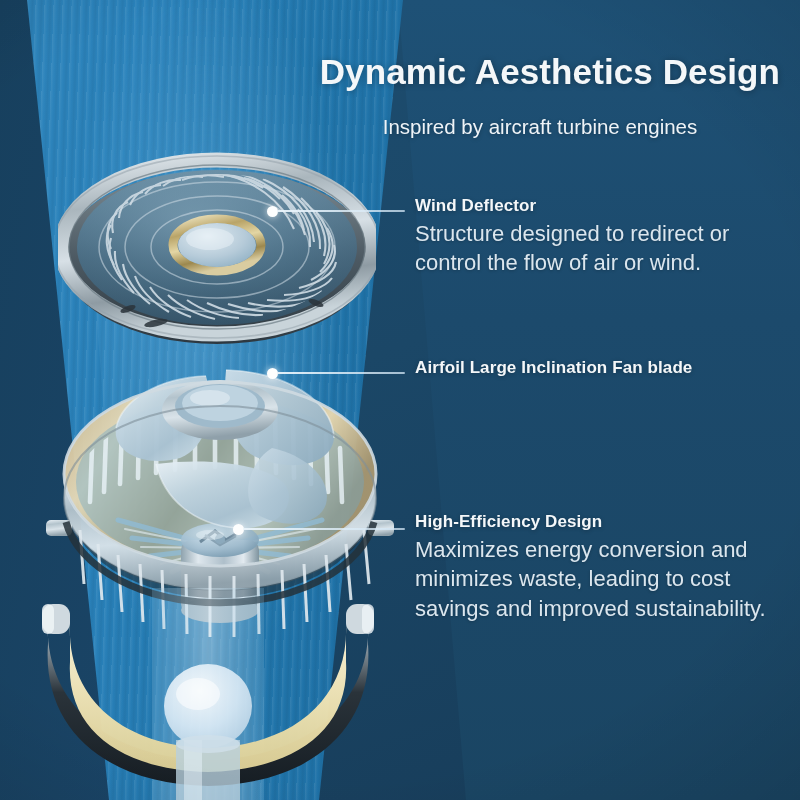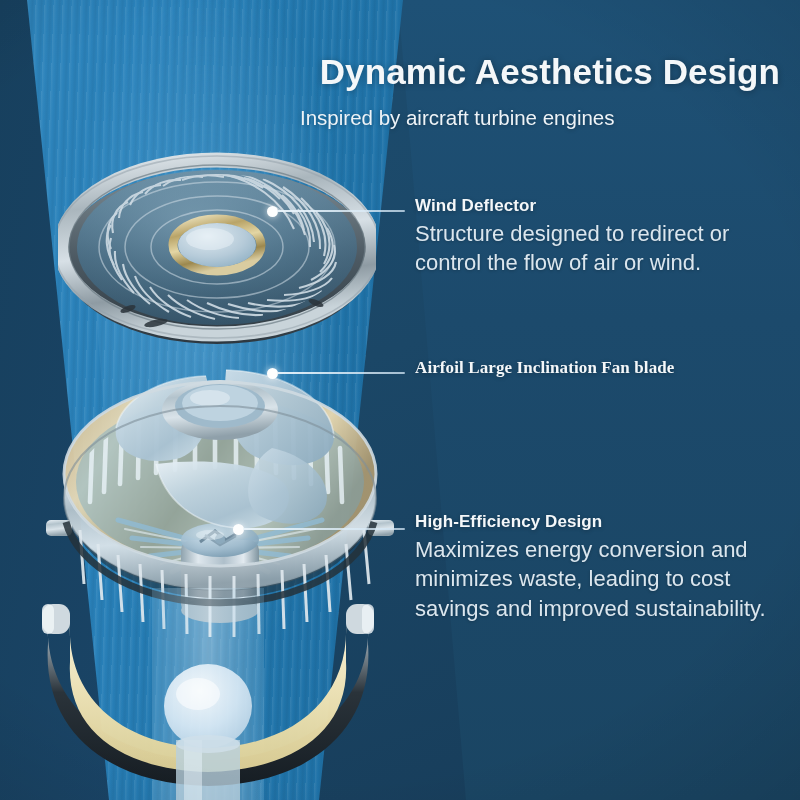--- a/index.html
+++ b/index.html
@@ -29,21 +29,21 @@
   .bg-right{position:absolute;right:0;top:0;width:430px;height:800px;
     background:linear-gradient(180deg,#1e5176 0%,#1c4a6c 40%,#1a4563 100%);
     clip-path:polygon(28px 0,430px 0,430px 800px,96px 800px);}
   .vign{position:absolute;inset:0;pointer-events:none;
     background:radial-gradient(ellipse 115% 95% at 42% 48%,rgba(0,0,0,0) 52%,rgba(0,0,0,.24) 100%);}
 
   
   .title{position:absolute;left:258px;top:52px;width:522px;text-align:right;
     font-size:35px;font-weight:bold;color:#f4f7f9;letter-spacing:.1px;
     text-shadow:0 1px 6px rgba(0,0,0,.30);}
-  .subtitle{position:absolute;left:300px;top:106px;width:480px;text-align:left;
+  .subtitle{position:absolute;left:300px;top:115px;width:480px;text-align:center;
     font-size:20.5px;font-weight:400;color:#eef3f7;
     text-shadow:0 1px 4px rgba(0,0,0,.25);}
 
   .callout{position:absolute;left:415px;width:370px;}
   .c-head{font-size:17px;font-weight:bold;color:#f4f7f9;margin:0 0 3px 0;
     letter-spacing:.1px;text-shadow:0 1px 4px rgba(0,0,0,.28);}
   .c-body{font-size:22px;font-weight:400;color:#dbe6ee;line-height:1.34;
     text-shadow:0 1px 3px rgba(0,0,0,.22);}
 
   
@@ -401,21 +401,21 @@
   <div class="leader" style="left:277px;top:372px;width:128px;"></div>
 
   <div class="ldot" style="left:233px;top:524px;"></div>
   <div class="leader" style="left:243px;top:528px;width:162px;"></div>
 
   <div class="callout" style="top:196px;">
     <div class="c-head">Wind Deflector</div>
     <div class="c-body">Structure designed to redirect or control the flow of air or wind.</div>
   </div>
 
-  <div class="callout" style="top:358px;font-family:Liberation Serif, serif;">
+  <div class="callout" style="top:358px;">
     <div class="c-head">Airfoil Large Inclination Fan blade</div>
   </div>
 
   <div class="callout" style="top:512px;">
     <div class="c-head">High-Efficiency Design</div>
     <div class="c-body">Maximizes energy conversion and minimizes waste, leading to cost savings and improved sustainability.</div>
   </div>
 
 </div>
 

